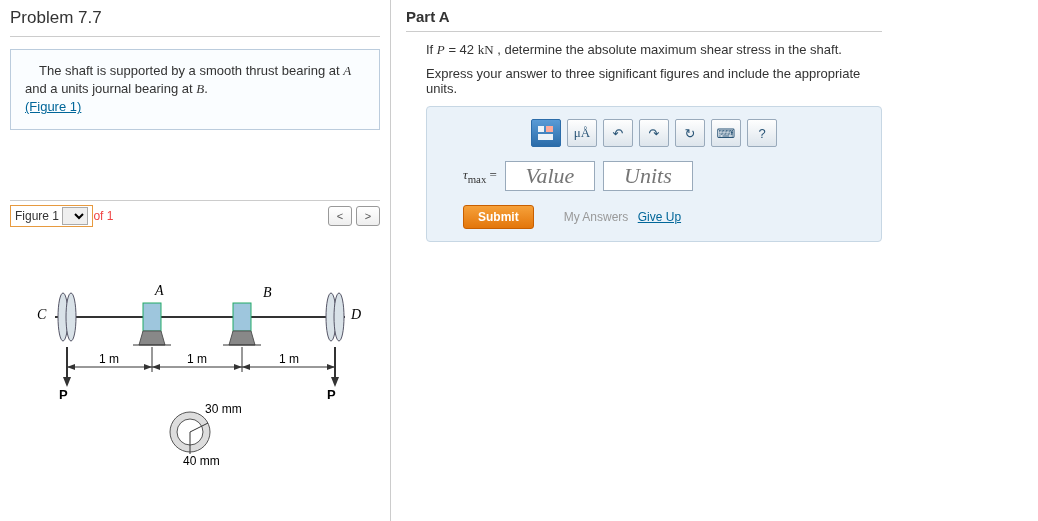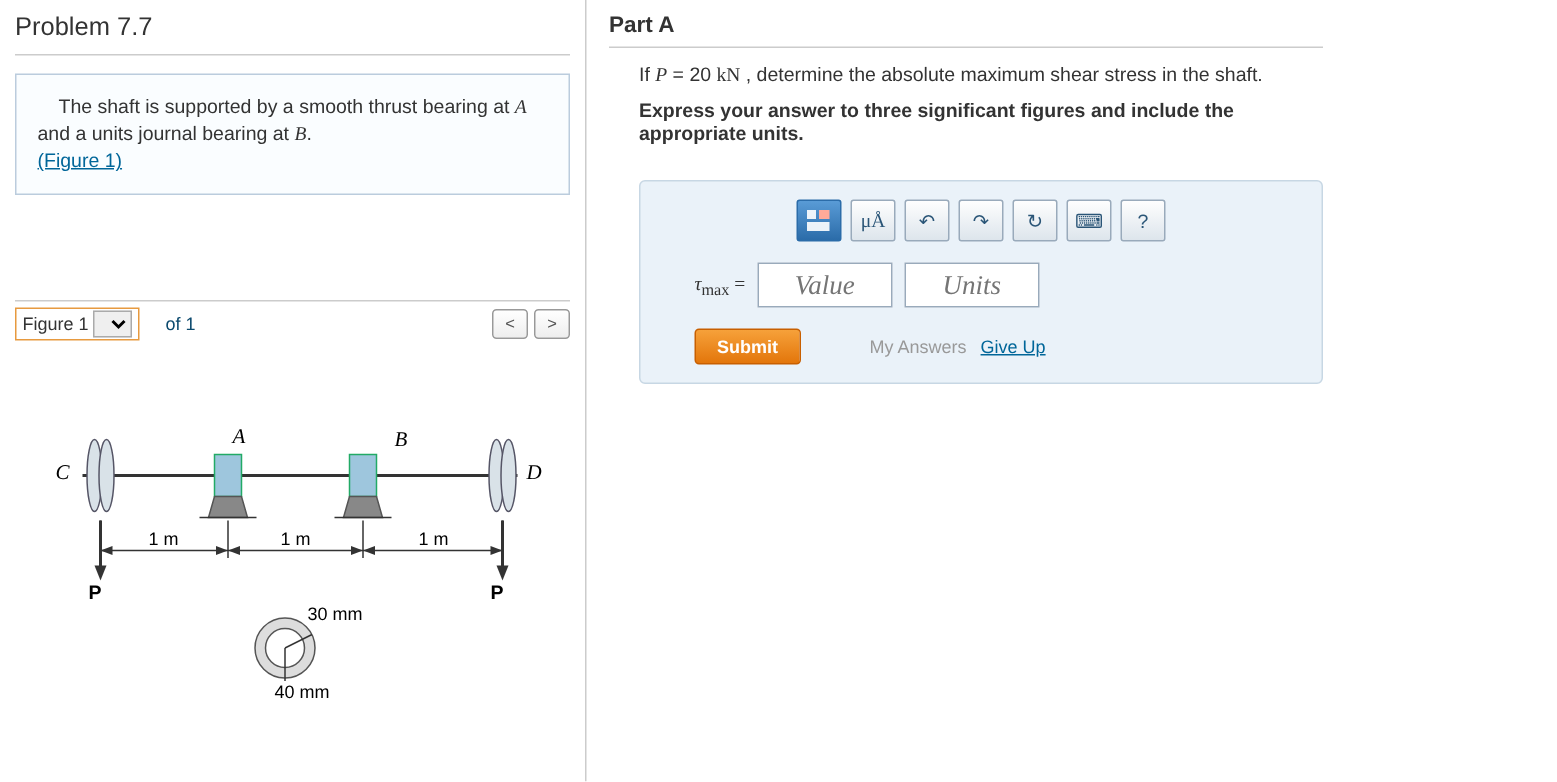--- a/index.html
+++ b/index.html
@@ -45,31 +45,31 @@
     color: #069;
     text-decoration: underline;
   }
   .italic-math { font-style: italic; font-family: "Times New Roman", serif; }
   .figure-bar {
     display: flex;
     align-items: center;
     margin-top: 70px;
     border-top: 1px solid #ccc;
     padding-top: 4px;
-    gap: 17px;
+    gap: 0;
   }
   .figure-select {
     border: 1px solid #e79a3f;
     background: #fff;
     font-size: 12px;
     padding: 1px 4px;
   }
   .figure-of {
     font-size: 12px;
-    color: #0c4a6e;
+    color: #ef4444;
   }
   .nav-arrows {
     margin-left: auto;
     display: flex;
     gap: 4px;
   }
   .nav-btn {
     width: 22px;
     height: 18px;
     border: 1px solid #999;
@@ -97,22 +97,22 @@
     border-bottom: 1px solid #ccc;
     margin-bottom: 10px;
   }
   .part-prompt {
     font-size: 13px;
     margin-bottom: 8px;
     padding-left: 20px;
   }
   .part-instr {
     font-size: 13px;
-    font-weight: bold;
-    margin-bottom: 24px;
+    font-weight: normal;
+    margin-bottom: 10px;
     padding-left: 20px;
   }
   .answer-box {
     margin-left: 20px;
     width: 430px;
     background: #eaf2f9;
     border: 1px solid #c7d7e4;
     border-radius: 4px;
     padding: 12px 12px 12px 12px;
   }
@@ -155,29 +155,29 @@
     font-family: "Times New Roman", serif;
     font-size: 13px;
   }
   .ans-field {
     width: 90px;
     height: 30px;
     border: 1px solid #9ab;
     background: #fff;
     font-family: "Times New Roman", serif;
     font-style: italic;
-    font-size: 18px;
+    font-size: 22px;
     color: #8b5cf6;
     text-align: center;
     box-sizing: border-box;
   }
   .submit-row {
     display: flex;
     align-items: center;
-    gap: 46px;
+    gap: 30px;
     padding-left: 24px;
   }
   .submit-btn {
     background: linear-gradient(#f6a13a,#e3760b);
     border: 1px solid #c85f00;
     color: #fff;
     font-weight: bold;
     font-size: 12px;
     padding: 4px 14px;
     border-radius: 3px;
@@ -269,21 +269,21 @@
         <text x="190" y="166" font-size="12">30 mm</text>
         <text x="168" y="218" font-size="12">40 mm</text>
       </svg>
     </div>
   </div>
 
   <div class="right-panel">
     <div class="part-title">Part A</div>
 
     <div class="part-prompt">
-      <span>If </span><span class="italic-math">P</span><span> = 20 </span><span style="font-family:'Times New Roman',serif;text-align:center;">kN</span><span> , determine the absolute maximum shear stress in the shaft.</span>
+      <span>If </span><span class="italic-math">P</span><span> = 42 </span><span style="font-family:'Times New Roman',serif;text-align:center;">kN</span><span> , determine the absolute maximum shear stress in the shaft.</span>
     </div>
 
     <div class="part-instr">Express your answer to three significant figures and include the appropriate units.</div>
 
     <div class="answer-box">
       <div class="toolbar-row">
         <div class="tool-btn templates">
           <svg width="18" height="16">
               <rect x="1" y="1" width="6" height="6" fill="#fff" opacity="0.9"></rect>
               <rect x="9" y="1" width="7" height="6" fill="#fa9"></rect>

